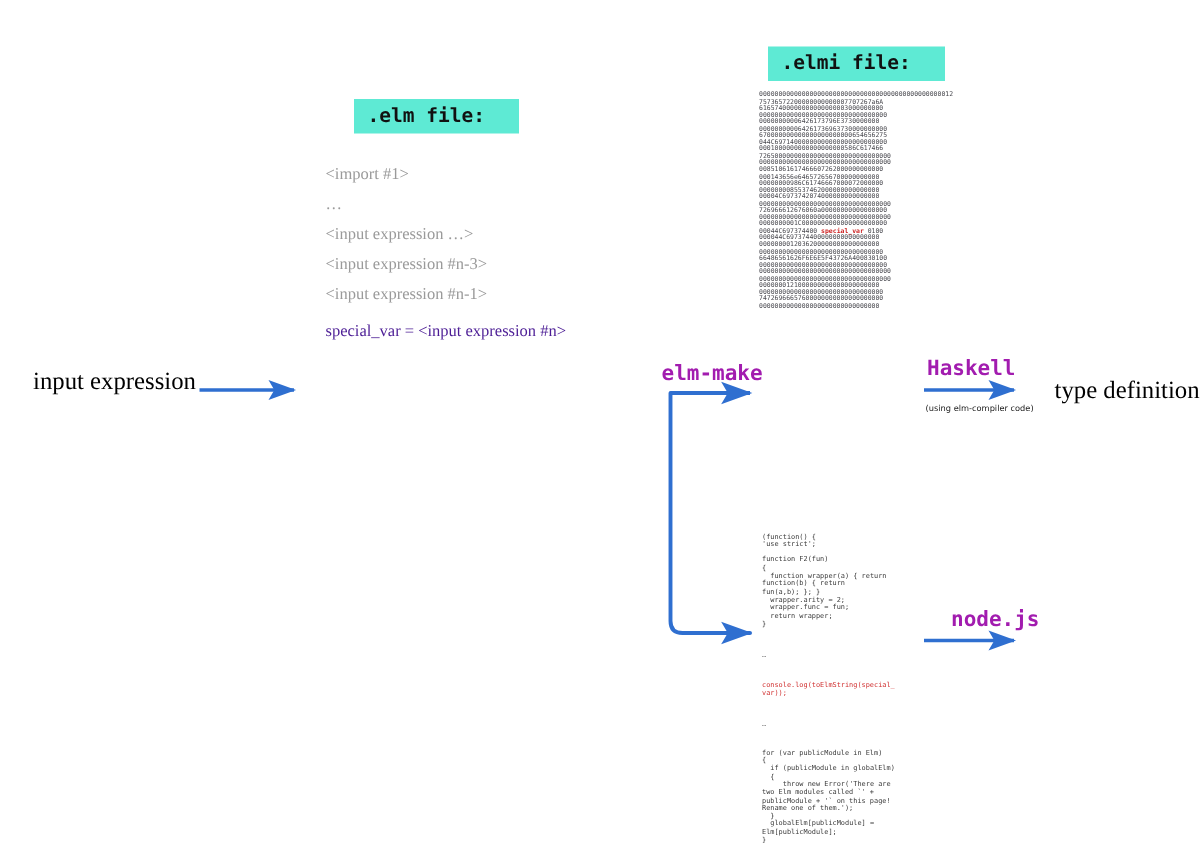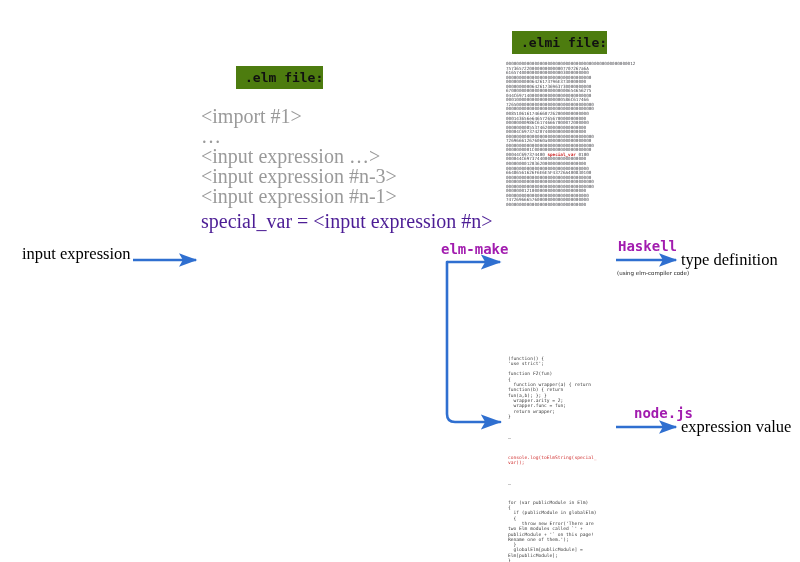--- a/index.html
+++ b/index.html
@@ -13,34 +13,35 @@
   #canvas{position:absolute;left:0;top:0;width:800px;height:562px;}
 
   .abs{position:absolute;}
 
   
   .chip{
     font-family:"DejaVu Sans Mono", monospace;
     font-size:13px;
     font-weight:700;
     color:#111;
-    background:#4d7c0f;
-    padding:4px 0 4px 9px;
+    background:#5eead4;
+    padding:4px 23px 4px 9px;
     display:inline-block;
     letter-spacing:0px;
     white-space:nowrap;
   }
 
   
   .elm-list{
     font-family:"Liberation Serif", serif;
-    font-size:20px;
+    font-size:11px;
     color:#9a9a9a;
     line-height:20px;
     white-space:nowrap;
+    margin-left:16px;
   }
   .elm-list .special{
     color:#4c1d95;
     font-weight:400;
   }
 
   
   .flowlabel{
     font-family:"DejaVu Sans Mono", monospace;
     font-size:14px;
@@ -159,21 +160,21 @@
 0000000000000000000000000000000000
 0000000000000000000000000000000000
 0000000121000000000000000000000
 00000000000000000000000000000000
 74726966657600000000000000000000
 0000000000000000000000000000000</span></div>
 
   <div class="abs flowlabel" style="left:618px;top:238px;text-align:right;">Haskell</div>
   <div class="abs sublabel" style="left:617px;top:270px;">(using elm-compiler code)</div>
 
-  <div class="abs term-lg" style="left:681px;top:250px;">type definition</div>
+  <div class="abs term-lg" style="left:703px;top:250px;">type definition</div>
 
 
   <div class="abs jsdump" style="left:508px;top:345px;">
     <div>(function() {
 'use strict';
 
 function F2(fun)
 {
   function wrapper(a) { return
 function(b) { return
@@ -197,15 +198,14 @@
   }
   globalElm[publicModule] =
 Elm[publicModule];
 }
 
 }).call(this);</div>
   </div>
 
   <div class="abs flowlabel" style="left:617px;top:405px;margin-left:17px;">node.js</div>
 
-  <div class="abs term-lg" style="left:681px;top:417px;">expression value</div>
 
 </div>
 
 </body></html>

